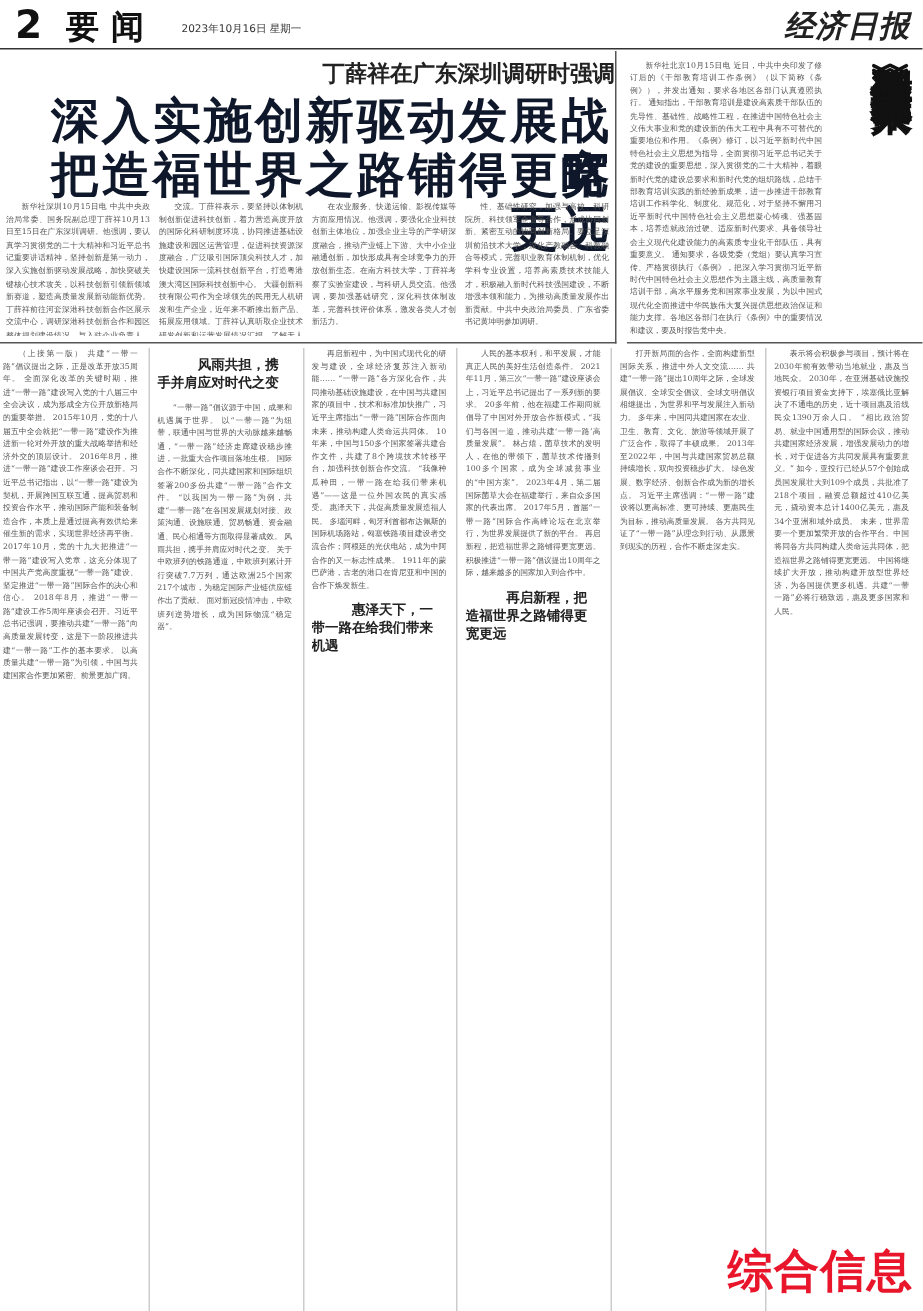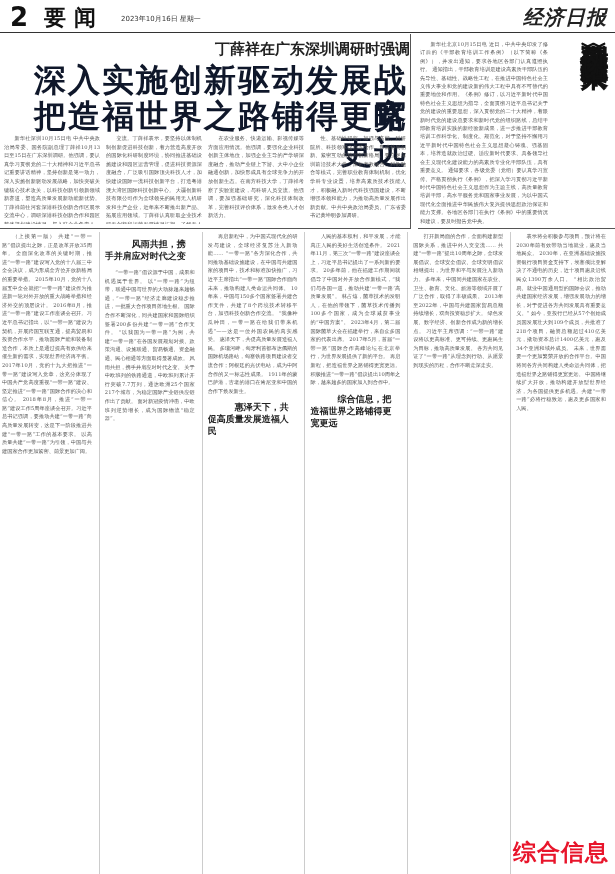--- a/index.html
+++ b/index.html
@@ -23,21 +23,21 @@
   .side-cols { position:absolute; left:2px; top:6px; width:128px; height:184px; }
   .side-cols .col { font-size:5.2px; line-height:8.4px; height:184px; }
   .vert-title { position:absolute; right:6px; top:6px; width:34px; font-family:"DejaVu Serif","Liberation Serif",serif; font-weight:bold; font-size:28px; line-height:30px; color:#111; writing-mode:vertical-rl; text-orientation:upright; letter-spacing:-1px; }
 
   .body-area { position:absolute; left:0; top:232px; width:615px; height:642px; display:flex; gap:5px; padding:0 2px; box-sizing:border-box; }
   .body-area .col { height:642px; border-right:0.5px solid #ccc; padding-right:7px; }
   .body-area .col:last-child { border-right:none; }
 
   .subhead { font-size:9px; line-height:12px; font-weight:bold; color:#222; margin:6px 0; text-indent:3em; text-align:left; }
 
-  .stamp { position:absolute; right:6px; bottom:6px; font-family:"DejaVu Sans","Liberation Sans",sans-serif; font-weight:900; font-size:23px; color:#e8152b; letter-spacing:1px; text-shadow:0 0 1px #fff; }
+  .stamp { position:absolute; right:6px; bottom:6px; font-family:"DejaVu Sans","Liberation Sans",sans-serif; font-weight:900; font-size:30px; color:#e8152b; letter-spacing:1px; text-shadow:0 0 1px #fff; }
 </style>
 </head>
 <body>
 
 <div class="masthead">
   <span class="page-num">2</span>
   <span class="section">要闻</span>
   <span class="date">2023年10月16日 星期一</span>
   <span class="logo">经济日报</span>
 </div>
@@ -74,25 +74,25 @@
 <div class="body-area">
   <div class="col">
     <p>（上接第一版） 共建“一带一路”倡议提出之际，正是改革开放35周年。 全面深化改革的关键时期，推进“一带一路”建设写入党的十八届三中全会决议，成为形成全方位开放新格局的重要举措。 2015年10月，党的十八届五中全会就把“一带一路”建设作为推进新一轮对外开放的重大战略举措和经济外交的顶层设计。 2016年8月，推进“一带一路”建设工作座谈会召开。习近平总书记指出，以“一带一路”建设为契机，开展跨国互联互通，提高贸易和投资合作水平，推动国际产能和装备制造合作，本质上是通过提高有效供给来催生新的需求，实现世界经济再平衡。 2017年10月，党的十九大把推进“一带一路”建设写入党章，这充分体现了中国共产党高度重视“一带一路”建设、坚定推进“一带一路”国际合作的决心和信心。 2018年8月，推进“一带一路”建设工作5周年座谈会召开。习近平总书记强调，要推动共建“一带一路”向高质量发展转变，这是下一阶段推进共建“一带一路”工作的基本要求。 以高质量共建“一带一路”为引领，中国与共建国家合作更加紧密、前景更加广阔。</p>
   </div>
   <div class="col">
     <div class="subhead">风雨共担，携手并肩应对时代之变</div>
     <p>“一带一路”倡议源于中国，成果和机遇属于世界。 以“一带一路”为纽带，联通中国与世界的大动脉越来越畅通，“一带一路”经济走廊建设稳步推进，一批重大合作项目落地生根。 国际合作不断深化，同共建国家和国际组织签署200多份共建“一带一路”合作文件。 “以我国为一带一路”为例，共建“一带一路”在各国发展规划对接、政策沟通、设施联通、贸易畅通、资金融通、民心相通等方面取得显著成效。 风雨共担，携手并肩应对时代之变。 关于中欧班列的铁路通道，中欧班列累计开行突破7.7万列，通达欧洲25个国家217个城市，为稳定国际产业链供应链作出了贡献。 面对新冠疫情冲击，中欧班列逆势增长，成为国际物流“稳定器”。</p>
   </div>
   <div class="col">
     <p>再启新程中，为中国式现代化的研发与建设，全球经济复苏注入新动能…… “一带一路”各方深化合作，共同推动基础设施建设，在中国与共建国家的项目中，技术和标准加快推广，习近平主席指出“一带一路”国际合作面向未来，推动构建人类命运共同体。 10年来，中国与150多个国家签署共建合作文件，共建了8个跨境技术转移平台，加强科技创新合作交流。 “我像种瓜种田，一带一路在给我们带来机遇”——这是一位外国农民的真实感受。 惠泽天下，共促高质量发展造福人民。 多瑙河畔，匈牙利首都布达佩斯的国际机场路站，匈塞铁路项目建设者交流合作；阿根廷的光伏电站，成为中阿合作的又一标志性成果。 1911年的蒙巴萨港，古老的港口在肯尼亚和中国的合作下焕发新生。</p>
-    <div class="subhead">惠泽天下，共促高质量发展造福人民</div>
+    <div class="subhead">惠泽天下，一带一路在给我们带来机遇</div>
   </div>
   <div class="col">
     <p>人民的基本权利，和平发展，才能真正人民的美好生活创造条件。 2021年11月，第三次“一带一路”建设座谈会上，习近平总书记提出了一系列新的要求。 20多年前，他在福建工作期间就倡导了中国对外开放合作新模式，“我们与各国一道，推动共建‘一带一路’高质量发展”。 林占熺，菌草技术的发明人，在他的带领下，菌草技术传播到100多个国家，成为全球减贫事业的“中国方案”。 2023年4月，第二届国际菌草大会在福建举行，来自众多国家的代表出席。 2017年5月，首届“一带一路”国际合作高峰论坛在北京举行，为世界发展提供了新的平台。 再启新程，把造福世界之路铺得更宽更远。 积极推进“一带一路”倡议提出10周年之际，越来越多的国家加入到合作中。</p>
-    <div class="subhead">综合信息，把造福世界之路铺得更宽更远</div>
+    <div class="subhead">再启新程，把造福世界之路铺得更宽更远</div>
   </div>
   <div class="col">
     <p>打开新局面的合作，全面构建新型国际关系，推进中外人文交流…… 共建“一带一路”提出10周年之际，全球发展倡议、全球安全倡议、全球文明倡议相继提出，为世界和平与发展注入新动力。 多年来，中国同共建国家在农业、卫生、教育、文化、旅游等领域开展了广泛合作，取得了丰硕成果。 2013年至2022年，中国与共建国家贸易总额持续增长，双向投资稳步扩大。 绿色发展、数字经济、创新合作成为新的增长点。 习近平主席强调：“一带一路”建设将以更高标准、更可持续、更惠民生为目标，推动高质量发展。 各方共同见证了“一带一路”从理念到行动、从愿景到现实的历程，合作不断走深走实。</p>
   </div>
   <div class="col">
     <p>表示将会积极参与项目，预计将在2030年前有效带动当地就业，惠及当地民众。 2030年，在亚洲基础设施投资银行项目资金支持下，埃塞俄比亚解决了不通电的历史，近十项目惠及沿线民众1390万余人口。 “相比政治贸易、就业中国通用型的国际会议，推动共建国家经济发展，增强发展动力的增长，对于促进各方共同发展具有重要意义。” 如今，亚投行已经从57个创始成员国发展壮大到109个成员，共批准了218个项目，融资总额超过410亿美元，撬动资本总计1400亿美元，惠及34个亚洲和域外成员。 未来，世界需要一个更加繁荣开放的合作平台。中国将同各方共同构建人类命运共同体，把造福世界之路铺得更宽更远。 中国将继续扩大开放，推动构建开放型世界经济，为各国提供更多机遇。共建“一带一路”必将行稳致远，惠及更多国家和人民。</p>
   </div>
 </div>
 
 <div class="stamp">综合信息</div>

